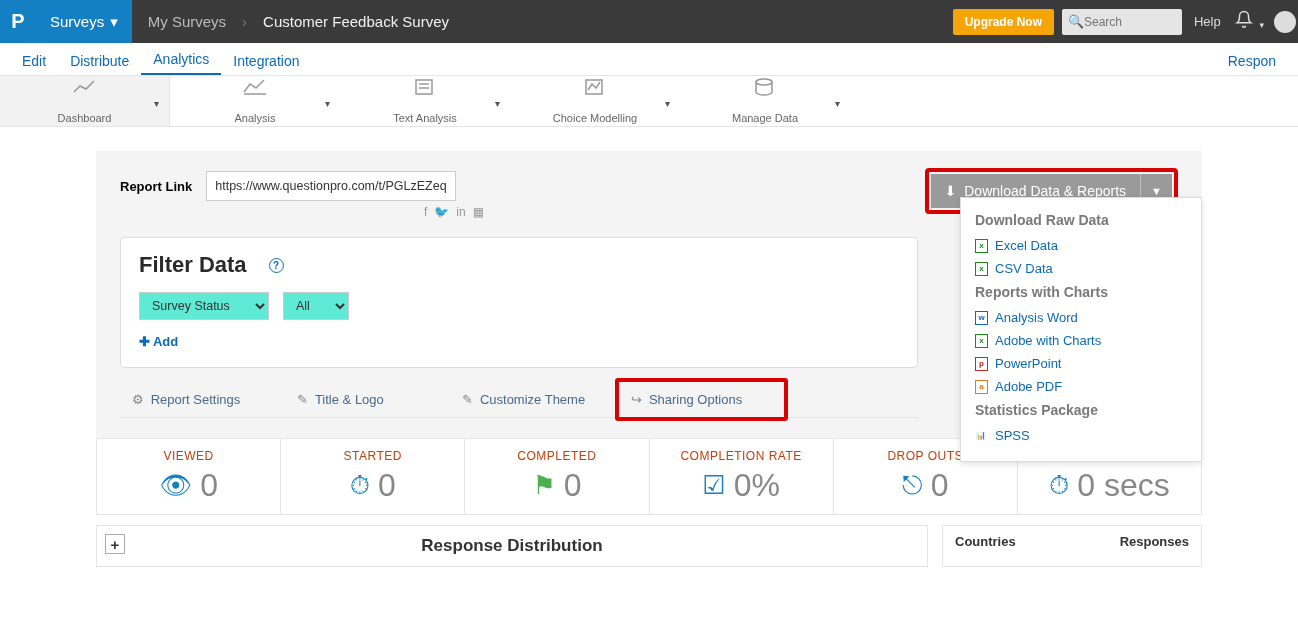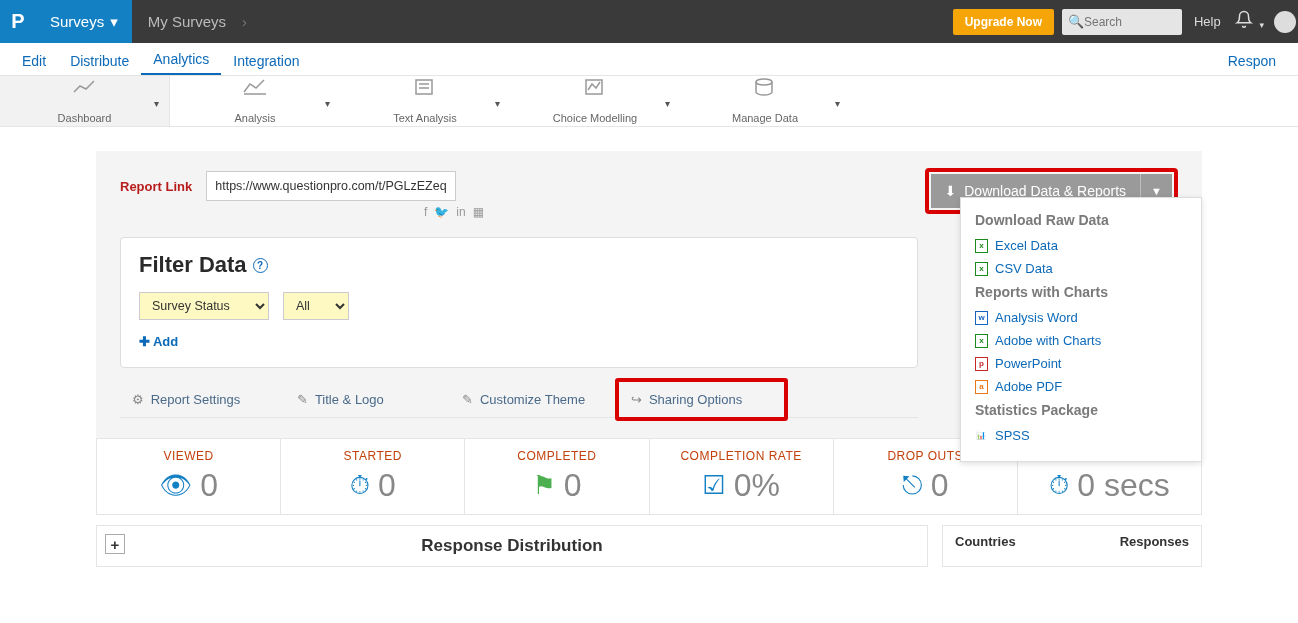--- a/index.html
+++ b/index.html
@@ -28,43 +28,43 @@
 
 .ribbon{height:52px;border-top:1px solid #e5e5e5;border-bottom:1px solid #e5e5e5;background:#fff;display:flex}
 .rib-item{width:170px;display:flex;flex-direction:column;align-items:center;justify-content:center;position:relative;color:#666;font-size:11px;gap:16px}
 .rib-item.first{background:#f2f2f2;border-right:1px solid #e5e5e5}
 .rib-item .caret{position:absolute;right:10px;top:22px;font-size:10px;color:#555}
 .rib-item svg{width:26px;height:18px;fill:none;stroke:#999;stroke-width:1.5}
 
 .content{background:#fff;padding:24px 96px 0}
 .panel{background:#f4f4f4;padding:20px 24px}
 .report-link-row{display:flex;align-items:center;gap:14px;position:relative}
-.rl-label{font-weight:700;font-size:13px;color:#b91c1c}
+.rl-label{font-weight:700;font-size:13px;color:#000000}
 .rl-input{width:250px;height:30px;border:1px solid #ccc;padding:0 8px;font-size:12.5px;color:#333;background:#fff}
 .share-icons{position:absolute;left:304px;top:34px;color:#999;display:flex;gap:7px;font-size:12px}
 
 .dl-btn-wrap{position:absolute;right:0;top:-3px;border:4px solid #d80000;border-radius:4px;padding:2px}
 .dl-btn{display:flex;align-items:center;background:#9a9a9a;color:#fff;height:34px;cursor:pointer}
 .dl-btn .main{display:flex;align-items:center;gap:8px;padding:0 14px;font-size:14px;border-right:1px solid #bdbdbd;height:100%}
 .dl-btn .arrow{padding:0 10px;font-size:11px}
 
 .dl-menu{position:absolute;right:96px;top:197px;width:242px;background:#fff;border:1px solid #ddd;box-shadow:0 2px 6px rgba(0,0,0,.12);padding:10px 14px 14px;z-index:20}
 .dl-menu h4{color:#7a7a7a;font-size:14px;font-weight:700;margin:4px 0 6px}
 .dl-menu a{display:flex;align-items:center;gap:7px;color:#0d6ab8;font-size:13px;padding:4px 0;cursor:pointer}
 .dl-menu .fi{width:13px;height:14px;border:1px solid currentColor;display:inline-flex;align-items:center;justify-content:center;font-size:8px;font-weight:700}
 .dl-menu .fi.green{color:#1a8a1a}
 .dl-menu .fi.blue{color:#1565c0}
 .dl-menu .fi.red{color:#c62828}
 .dl-menu .fi.orange{color:#e77817}
 
 .filter-box{margin-top:36px;border:1px solid #ddd;background:#fff;border-radius:4px;padding:14px 18px 18px;width:calc(100% - 260px)}
-.filter-box h3{font-family:"Segoe UI",sans-serif;font-weight:700;font-size:22px;color:#2a2a2a;display:flex;align-items:center;gap:6px}
+.filter-box h3{font-family:"Segoe UI",sans-serif;font-weight:700;font-size:22px;color:#2a2a2a;display:flex;align-items:center;gap:22px}
 .filter-box h3 .q{width:15px;height:15px;border-radius:50%;border:1.5px solid #0d6ab8;color:#0d6ab8;font-size:10px;display:inline-flex;align-items:center;justify-content:center;font-weight:700}
 .filter-row{display:flex;gap:14px;margin-top:14px}
-.filter-row select{height:28px;border:1px solid #ccc;background:#fef9c3;padding:0 22px 0 8px;font-size:12.5px;color:#333}
+.filter-row select{height:28px;border:1px solid #ccc;background:#5eead4;padding:0 22px 0 8px;font-size:12.5px;color:#333}
 .add-link{color:#0d6ab8;font-size:13px;margin-top:14px;display:inline-flex;align-items:center;gap:3px;cursor:pointer;font-weight:600}
 
 .tabbtns{display:flex;margin-top:14px;border-bottom:1px solid #e5e5e5;width:calc(100% - 260px)}
 .tabbtn{flex:0 0 auto;width:165px;padding:10px 12px;color:#4a6a8a;font-size:13px;display:flex;align-items:center;gap:7px;cursor:pointer}
 .tabbtn .ic{color:#888;font-size:13px}
 .sharing-wrap{border:4px solid #d80000;border-radius:3px;margin:-4px 0}
 
 .dash-title{font-family:"Segoe UI",sans-serif;font-weight:700;font-size:30px;color:#1b2a4e;margin:26px 0 18px}
 
 .stats-row{display:flex;border:1px solid #e5e5e5}
@@ -89,20 +89,21 @@
 <body>
 
 <div class="topbar">
   <div class="logo">P</div>
   <div class="surveys-dd">
     <span>Surveys</span>
     <span>▾</span>
   </div>
   <div class="crumb">My Surveys</div>
   <div class="crumb sep">›</div>
+  <div class="crumb active">Customer Feedback Survey</div>
   <div class="flex-spacer"></div>
   <button class="upgrade">Upgrade Now</button>
   <div class="search-wrap">
     <span class="si">🔍</span>
     <input class="search-box" placeholder="Search" style="">
   </div>
   <span class="help">Help</span>
   <span class="bell">
     <svg width="18" height="18" viewBox="0 0 24 24" fill="none" stroke="#ddd" stroke-width="2">
         <path d="M18 8a6 6 0 10-12 0c0 7-3 9-3 9h18s-3-2-3-9"></path>

